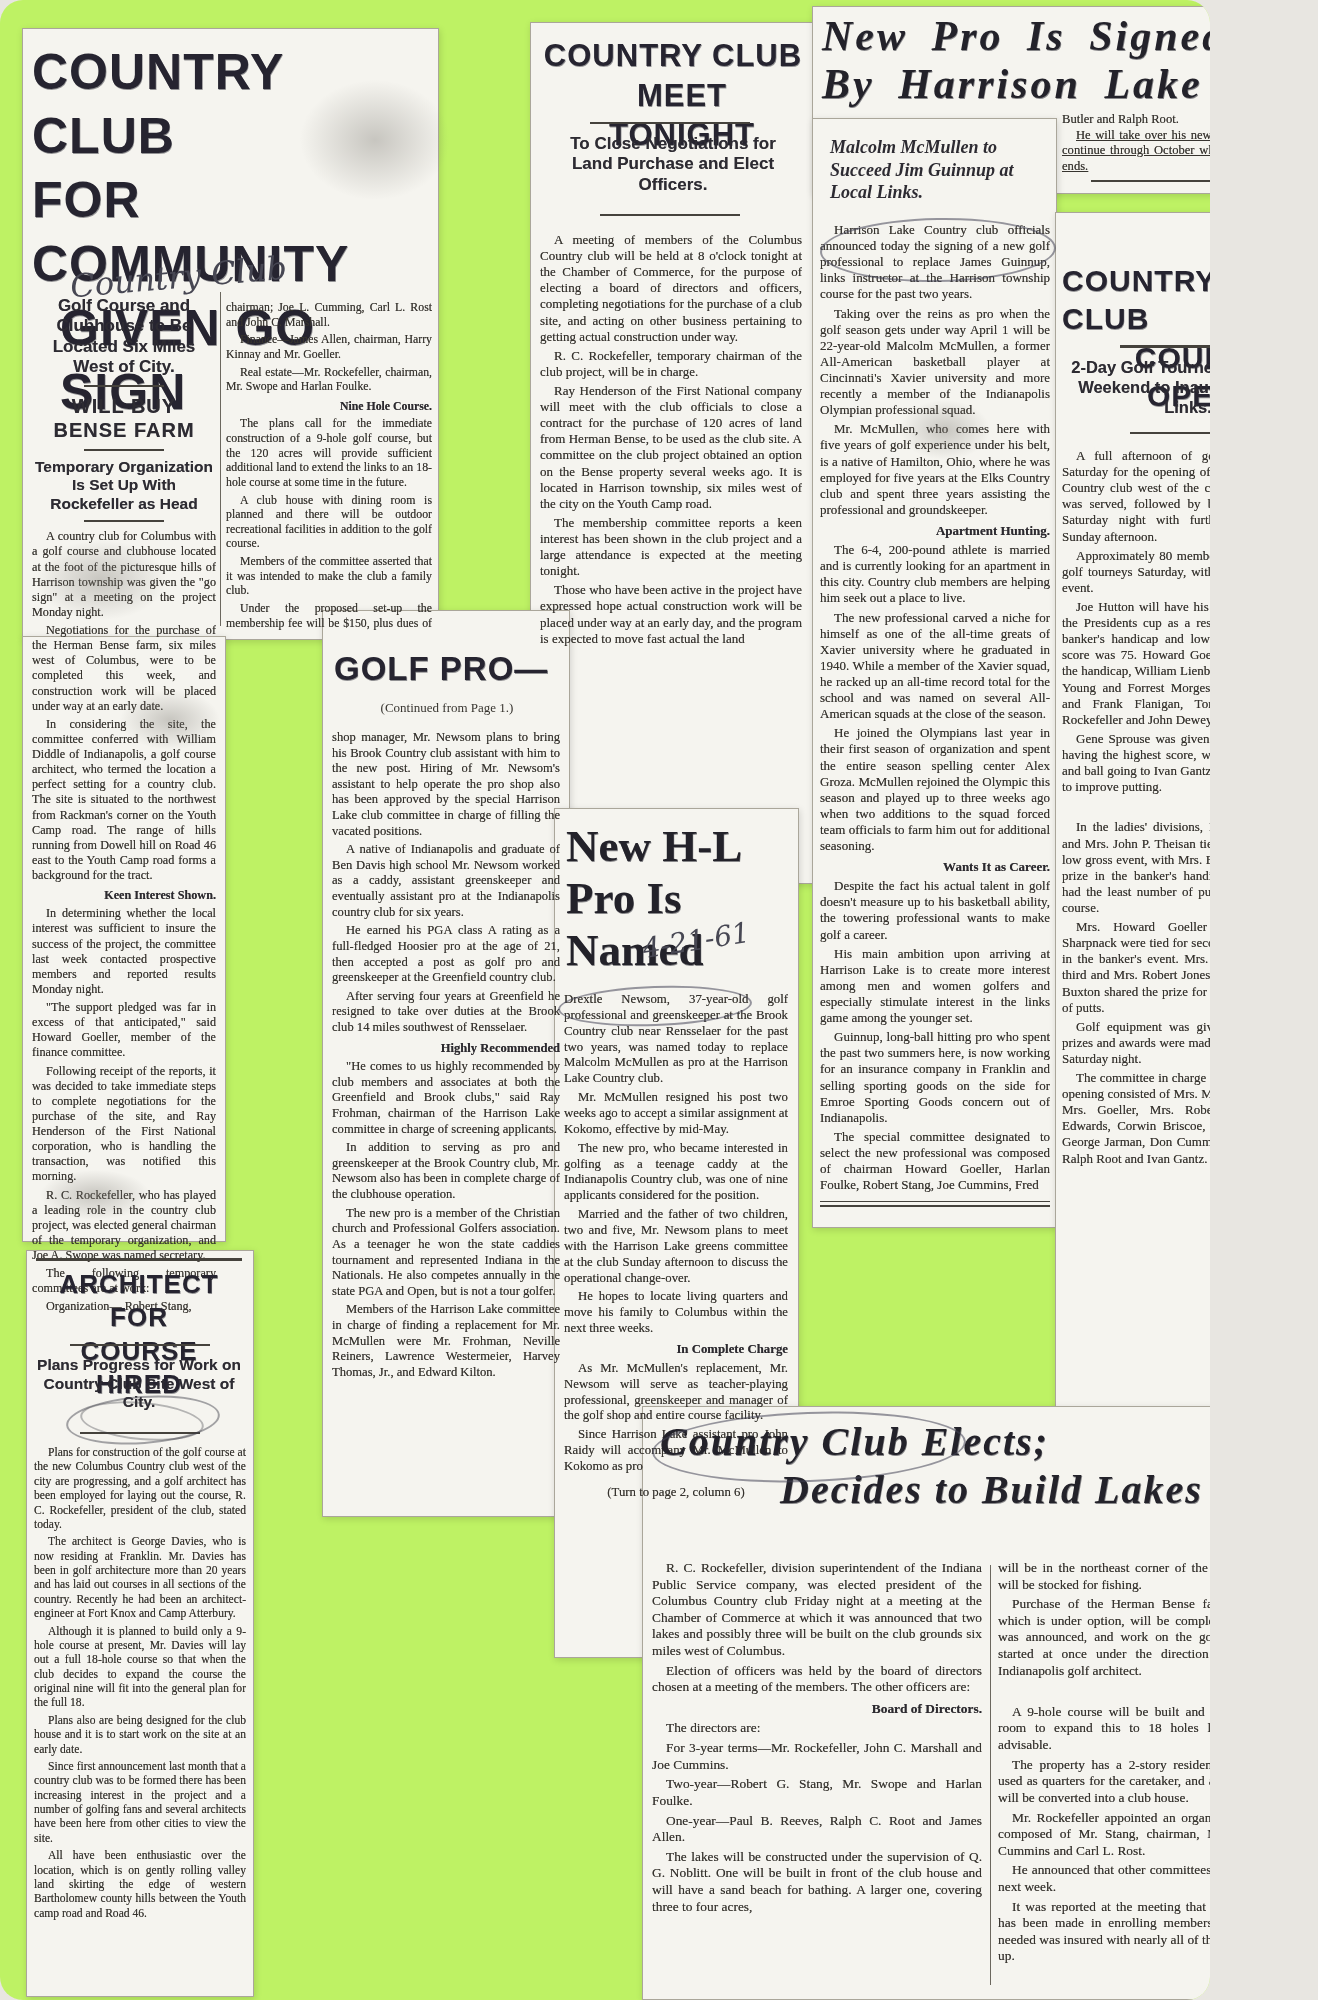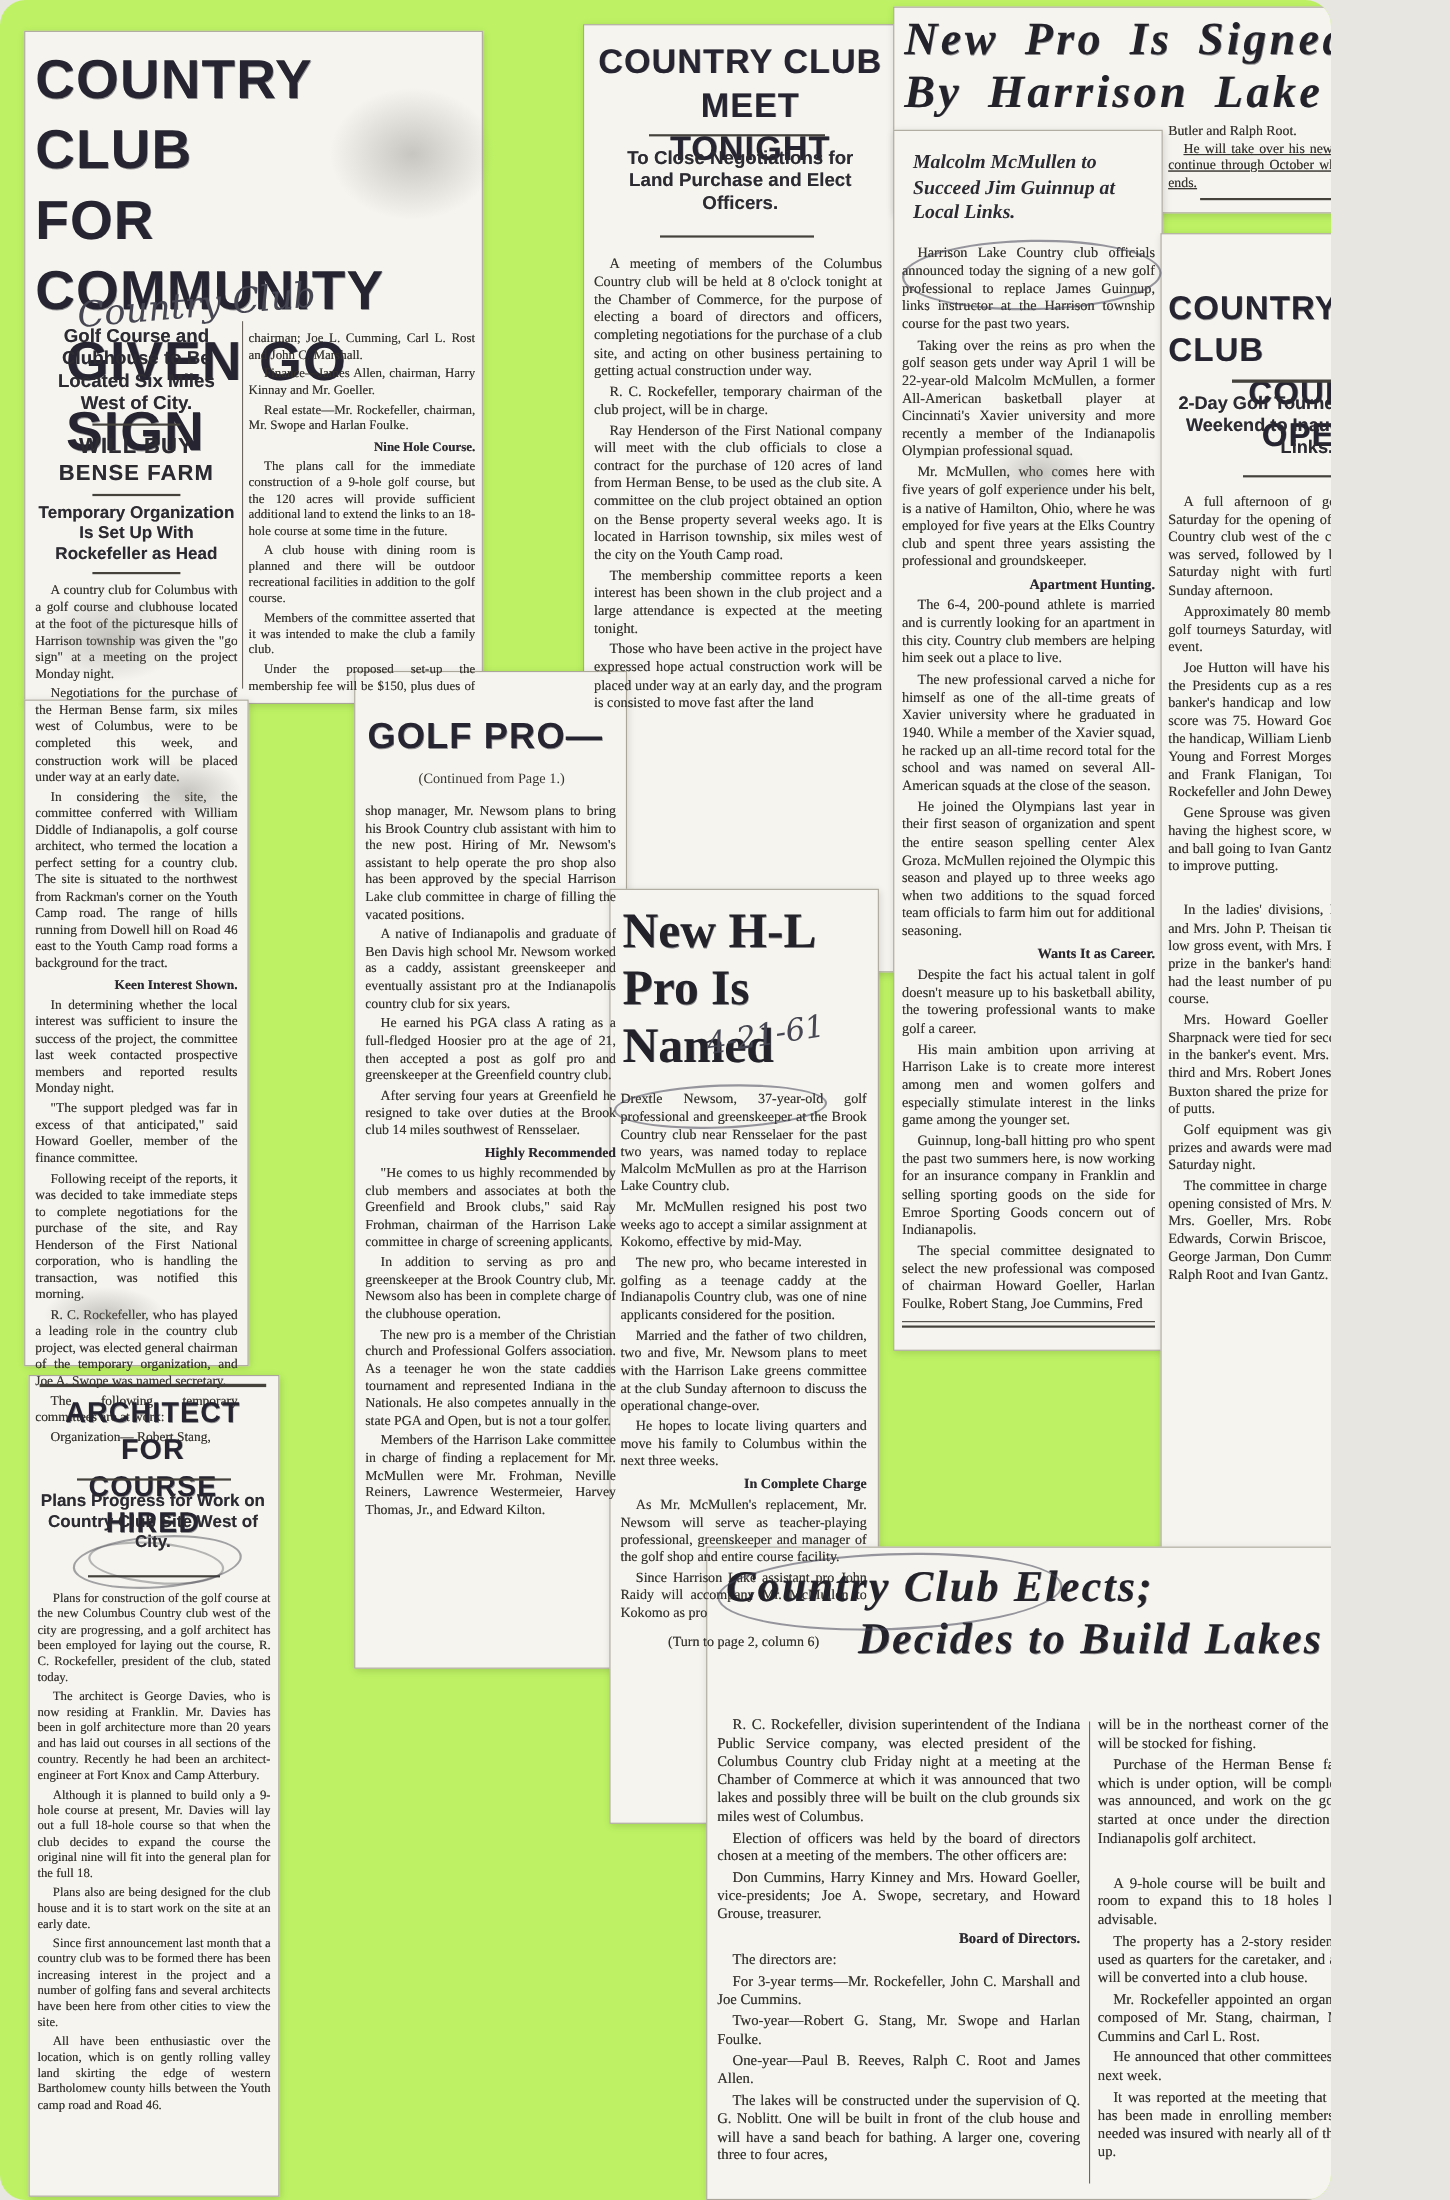--- a/index.html
+++ b/index.html
@@ -81,21 +81,21 @@
     <div style="padding-left:18px;">MEET TONIGHT</div>
   </div>
   <div class="blk" style="left:590px;top:122px;width:160px;border-top:2px solid #45423c;"></div>
   <div class="blk deck" style="left:548px;top:134px;width:250px;font-size:17px;">To Close Negotiations for Land Purchase and Elect Officers.</div>
   <div class="blk" style="left:600px;top:214px;width:140px;border-top:2px solid #45423c;"></div>
   <div class="blk bodycol" style="left:540px;top:232px;width:262px;height:640px;overflow:hidden;font-size:13px;">
     <p>A meeting of members of the Columbus Country club will be held at 8 o'clock tonight at the Chamber of Commerce, for the purpose of electing a board of directors and officers, completing negotiations for the purchase of a club site, and acting on other business pertaining to getting actual construction under way.</p>
     <p>R. C. Rockefeller, temporary chairman of the club project, will be in charge.</p>
     <p>Ray Henderson of the First National company will meet with the club officials to close a contract for the purchase of 120 acres of land from Herman Bense, to be used as the club site. A committee on the club project obtained an option on the Bense property several weeks ago. It is located in Harrison township, six miles west of the city on the Youth Camp road.</p>
     <p>The membership committee reports a keen interest has been shown in the club project and a large attendance is expected at the meeting tonight.</p>
-    <p>Those who have been active in the project have expressed hope actual construction work will be placed under way at an early day, and the program is consisted to move fast after the land</p>
+    <p>Those who have been active in the project have expressed hope actual construction work will be placed under way at an early day, and the program is expected to move fast actual the land</p>
   </div>
 
   <div class="blk serifhead ital" style="left:822px;top:12px;width:492px;font-size:42px;line-height:1.15;letter-spacing:3px;word-spacing:10px;text-shadow:0.6px 0.6px 0 rgba(25,25,35,.5);">
     <div>New Pro Is Signed</div>
     <div>By Harrison Lake</div>
   </div>
   <div class="blk bodycol" style="left:1062px;top:112px;width:248px;font-size:12.6px;">
     <p style="text-indent:0;margin:0;">Butler and Ralph Root.</p>
     <p style="margin:0;text-decoration:underline;">He will take over his new duties April 1 and continue through October when the golf season ends.</p>
     <div style="border-top:2px solid #45423c;width:190px;margin:6px auto 0;"></div>
@@ -184,21 +184,20 @@
     <p>All have been enthusiastic over the location, which is on gently rolling valley land skirting the edge of western Bartholomew county hills between the Youth camp road and Road 46.</p>
   </div>
 
   <div class="blk serifhead ital" style="left:660px;top:1418px;width:650px;font-size:40px;line-height:1.2;letter-spacing:2px;text-shadow:0.6px 0.6px 0 rgba(25,25,35,.5);">
     <div>Country Club Elects;</div>
     <div style="padding-left:120px;">Decides to Build Lakes</div>
   </div>
   <div class="blk bodycol" style="left:652px;top:1560px;width:330px;height:425px;overflow:hidden;font-size:13.4px;">
     <p>R. C. Rockefeller, division superintendent of the Indiana Public Service company, was elected president of the Columbus Country club Friday night at a meeting at the Chamber of Commerce at which it was announced that two lakes and possibly three will be built on the club grounds six miles west of Columbus.</p>
     <p>Election of officers was held by the board of directors chosen at a meeting of the members. The other officers are:</p>
-    <p>Don Cummins, Harry Kinney and Mrs. Howard Goeller, vice-presidents; Joe A. Swope, secretary, and Howard Grouse, treasurer.</p>
     <p class="sub">Board of Directors.</p>
     <p>The directors are:</p>
     <p>For 3-year terms—Mr. Rockefeller, John C. Marshall and Joe Cummins.</p>
     <p>Two-year—Robert G. Stang, Mr. Swope and Harlan Foulke.</p>
     <p>One-year—Paul B. Reeves, Ralph C. Root and James Allen.</p>
     <p>The lakes will be constructed under the supervision of Q. G. Noblitt. One will be built in front of the club house and will have a sand beach for bathing. A larger one, covering three to four acres,</p>
   </div>
   <div class="vrule" style="left:990px;top:1565px;height:420px;"></div>
   <div class="blk bodycol" style="left:998px;top:1560px;width:312px;height:425px;overflow:hidden;font-size:13.4px;">
     <p style="text-indent:0;">will be in the northeast corner of the club grounds and will be stocked for fishing.</p>

